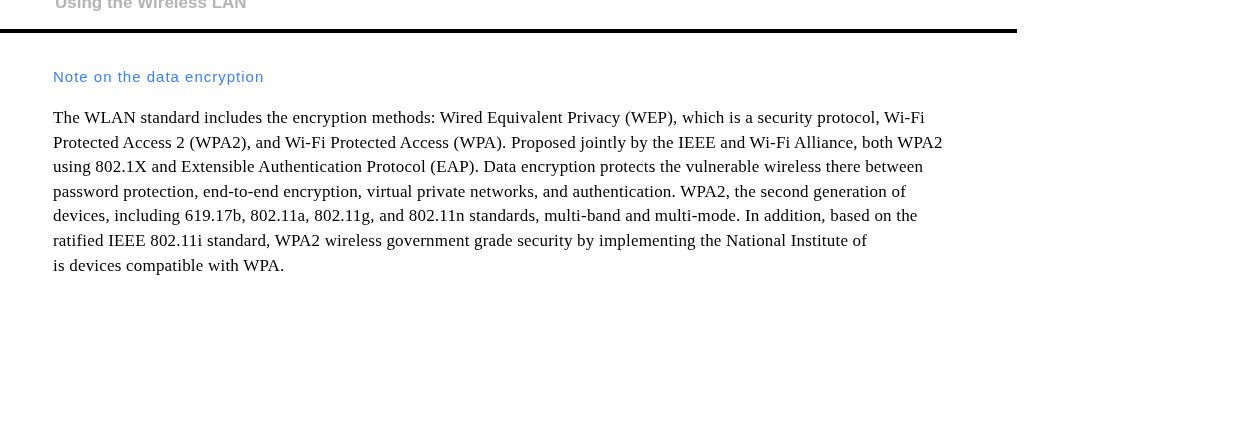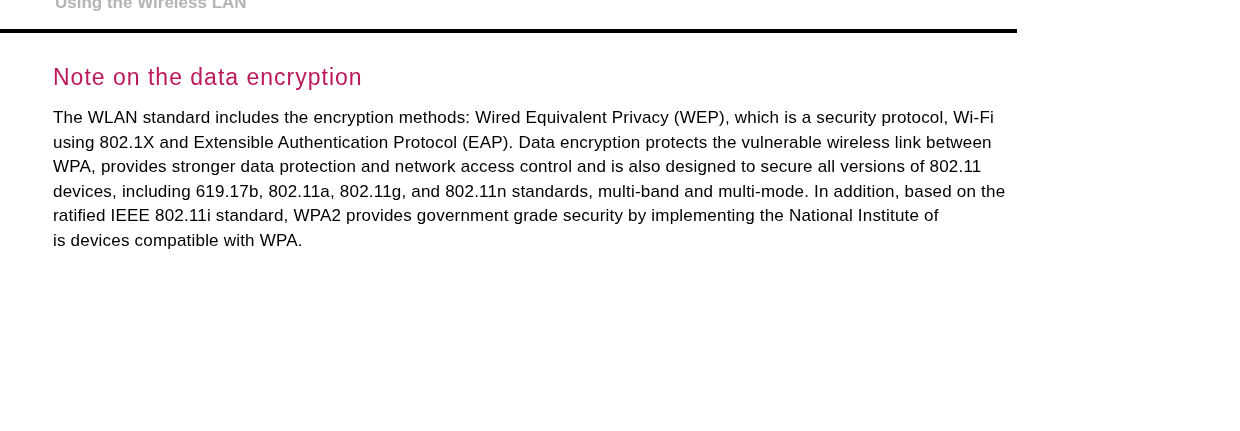--- a/index.html
+++ b/index.html
@@ -55,35 +55,36 @@
     left: 0;
     top: 29px;
     width: 1240px;
     height: 3.5px;
     background: #000000;
   }
   .section-heading {
     position: absolute;
     left: 53px;
     top: 64px;
-    font-size: 23px;
+    font-size: 15px;
     line-height: 26px;
     font-weight: normal;
-    color: #be185d;
+    color: #3b82f6;
     letter-spacing: 1px;
     white-space: nowrap;
   }
   .para {
     position: absolute;
     left: 53px;
     top: 106px;
     font-size: 17px;
     line-height: 24.6px;
     color: #000000;
     letter-spacing: 0.2px;
+    font-family: Liberation Serif, serif;
   }
   .para .line {
     white-space: nowrap;
   }
 </style>
 </head>
 <body>
 
 <div class="page">
 
@@ -94,20 +95,21 @@
   <div class="page-num">67</div>
 
   <div class="nav-arrow next"></div>
 
   <div class="rule"></div>
 
   <div class="section-heading">Note on the data encryption</div>
 
   <div class="para">
     <div class="line">The WLAN standard includes the encryption methods: Wired Equivalent Privacy (WEP), which is a security protocol, Wi-Fi</div>
-    <div class="line">using 802.1X and Extensible Authentication Protocol (EAP). Data encryption protects the vulnerable wireless link between</div>
-    <div class="line">WPA, provides stronger data protection and network access control and is also designed to secure all versions of 802.11</div>
+    <div class="line">Protected Access 2 (WPA2), and Wi-Fi Protected Access (WPA). Proposed jointly by the IEEE and Wi-Fi Alliance, both WPA2</div>
+    <div class="line">using 802.1X and Extensible Authentication Protocol (EAP). Data encryption protects the vulnerable wireless there between</div>
+    <div class="line">password protection, end-to-end encryption, virtual private networks, and authentication. WPA2, the second generation of</div>
     <div class="line">devices, including 619.17b, 802.11a, 802.11g, and 802.11n standards, multi-band and multi-mode. In addition, based on the</div>
-    <div class="line">ratified IEEE 802.11i standard, WPA2 provides government grade security by implementing the National Institute of</div>
+    <div class="line">ratified IEEE 802.11i standard, WPA2 wireless government grade security by implementing the National Institute of</div>
     <div class="line">is devices compatible with WPA.</div>
   </div>
 
 </div>
 
 </body></html>

